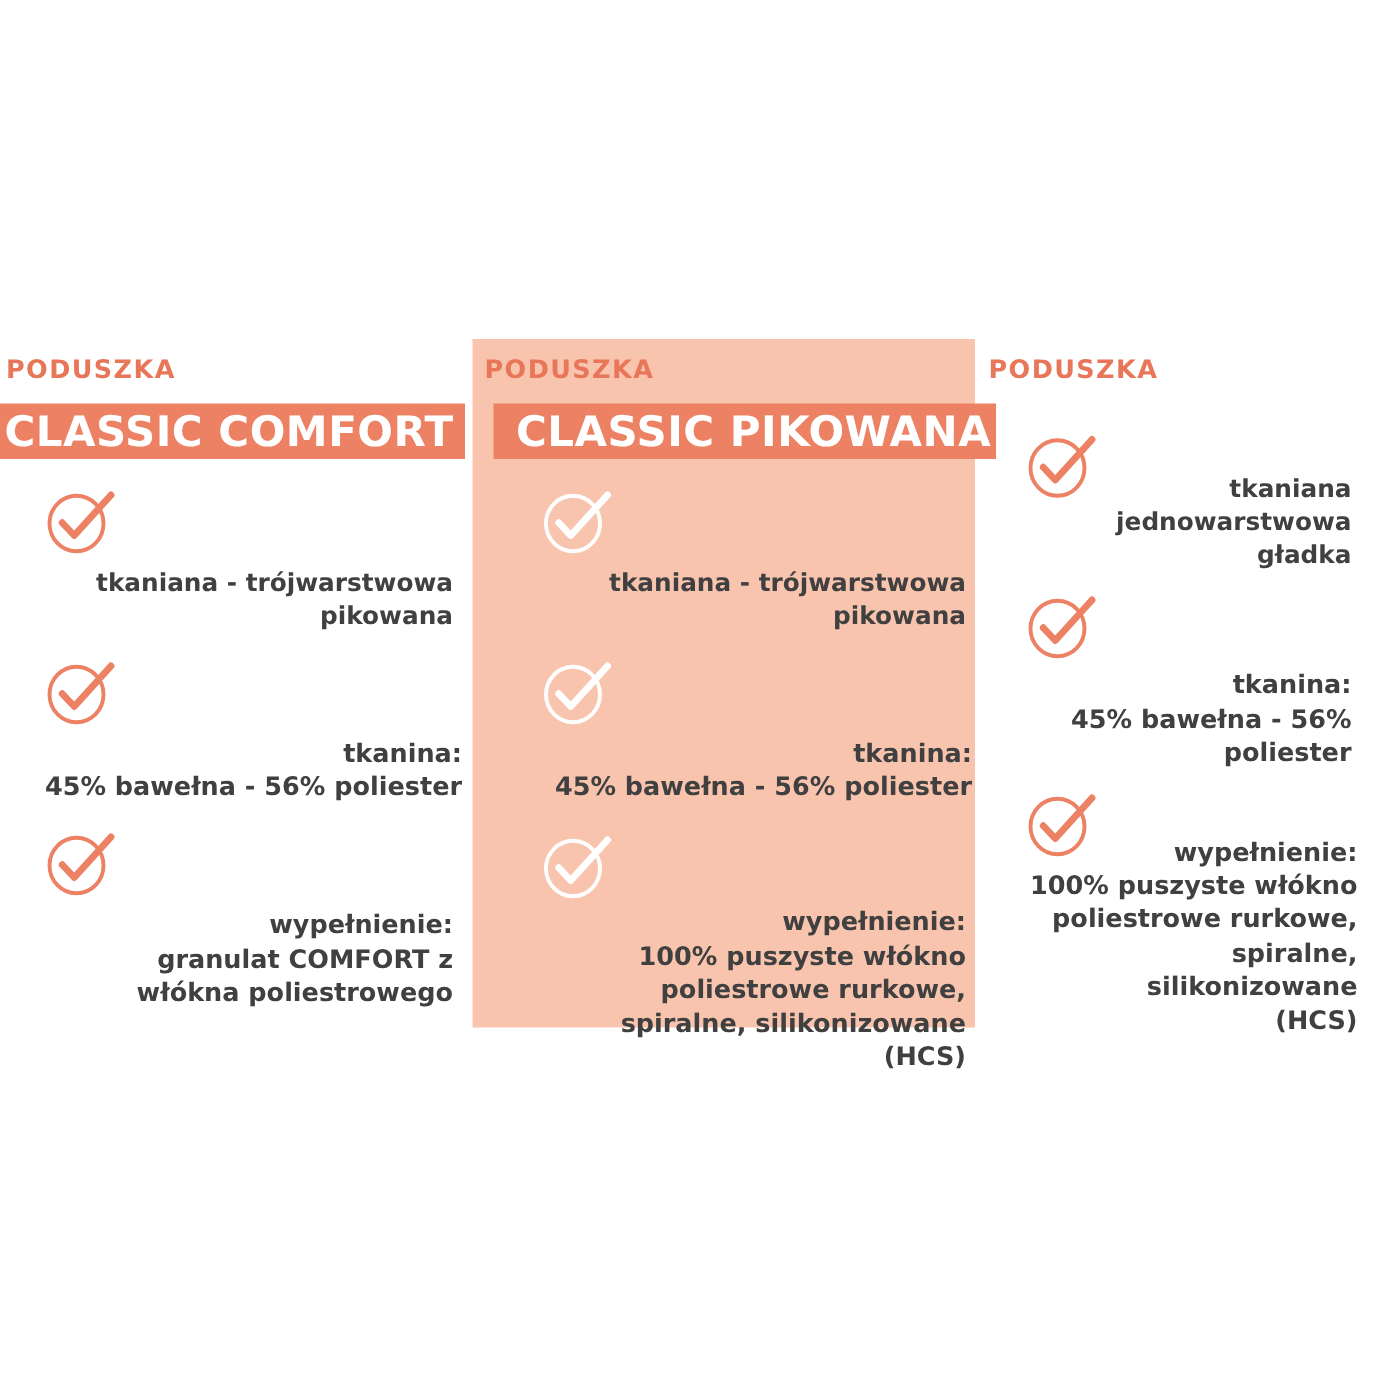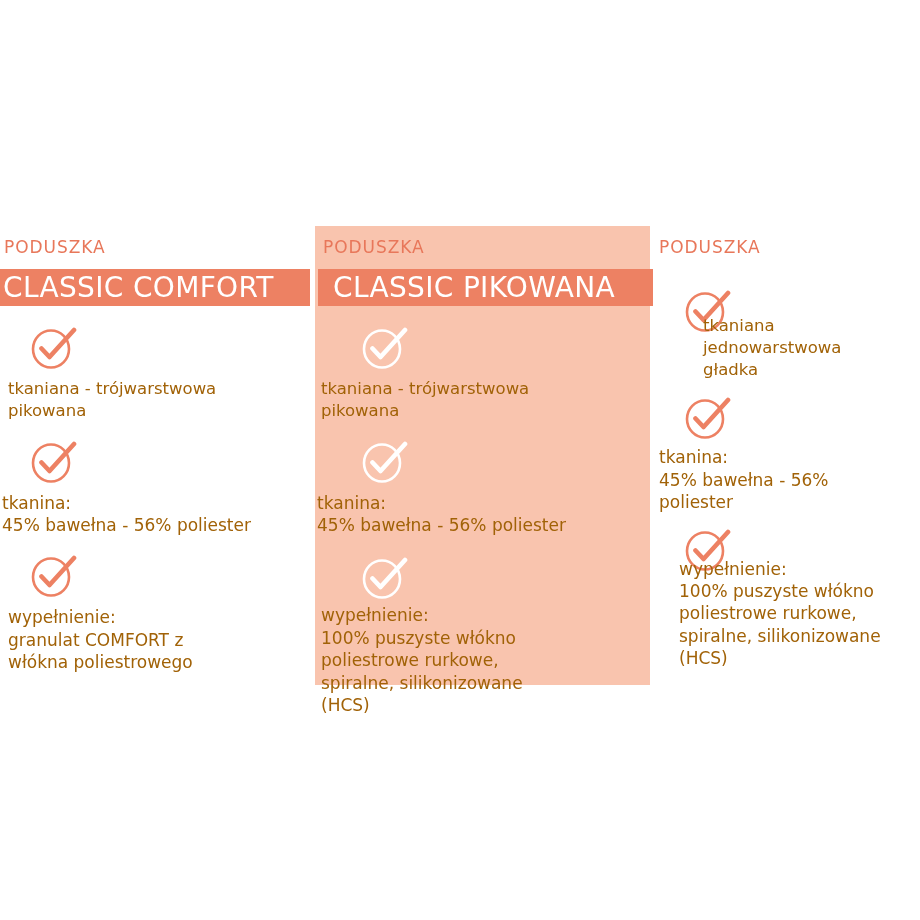--- a/index.html
+++ b/index.html
@@ -37,21 +37,21 @@
     position: absolute;
     top: 226px;
   }
   .col-1 { left: 0px;   width: 310px; }
   .col-2 { left: 315px; width: 335px; }
   .col-3 { left: 655px; width: 250px; }
 
   
   .eyebrow {
     font-size: 17px;
-    font-weight: 400;
+    font-weight: 700;
     letter-spacing: 0.055em;
     color: #e8775a;
     line-height: 1;
     padding-top: 13px;
     padding-bottom: 13px;
     white-space: nowrap;
   }
   .col-1 .eyebrow { padding-left: 4px; }
   .col-2 .eyebrow { padding-left: 8px; }
   .col-3 .eyebrow { padding-left: 4px; }
@@ -60,28 +60,28 @@
   .title-bar {
     background: #ed8163;
     height: 37px;
     display: flex;
     align-items: center;
     overflow: visible;
   }
   .title-bar .title-text {
     color: #ffffff;
     font-size: 28px;
-    font-weight: 400;
+    font-weight: 700;
     letter-spacing: 0.012em;
     line-height: 1;
     white-space: nowrap;
   }
   .col-1 .title-bar { width: 310px; }
   .col-1 .title-bar .title-text { padding-left: 3px; }
-  .col-2 .title-bar { width: 335px; margin-left: 3px; }
+  .col-2 .title-bar { width: 335px; margin-left: 14px; }
   .col-2 .title-bar .title-text { padding-left: 15px; }
   .col-3 .title-bar { width: 250px; }
   .col-3 .title-bar .title-text { padding-left: 6px; }
 
   
   .features {
     position: relative;
   }
 
   .feature {
@@ -89,25 +89,25 @@
   }
 
   .check-icon {
     display: block;
     width: 48px;
     height: 46px;
   }
   .check-icon svg { display: block; width: 48px; height: 46px; }
 
   .feature-text {
-    color: #a16207;
-    font-weight: 400;
+    color: #404040;
+    font-weight: 700;
     font-size: 16.5px;
     line-height: 1.32;
-    text-align: left;
+    text-align: right;
     white-space: pre-line;
   }
 
   
   .col-1 .feature-1 .check-icon { margin: 18px 0 0 29px; }
   .col-1 .feature-1 .feature-text { margin-top: 8px; padding: 0 8px; }
 
   .col-1 .feature-2 .check-icon { margin: 16px 0 0 29px; }
   .col-1 .feature-2 .feature-text { margin-top: 8px; padding: 0 2px; font-size: 17px; }
 

